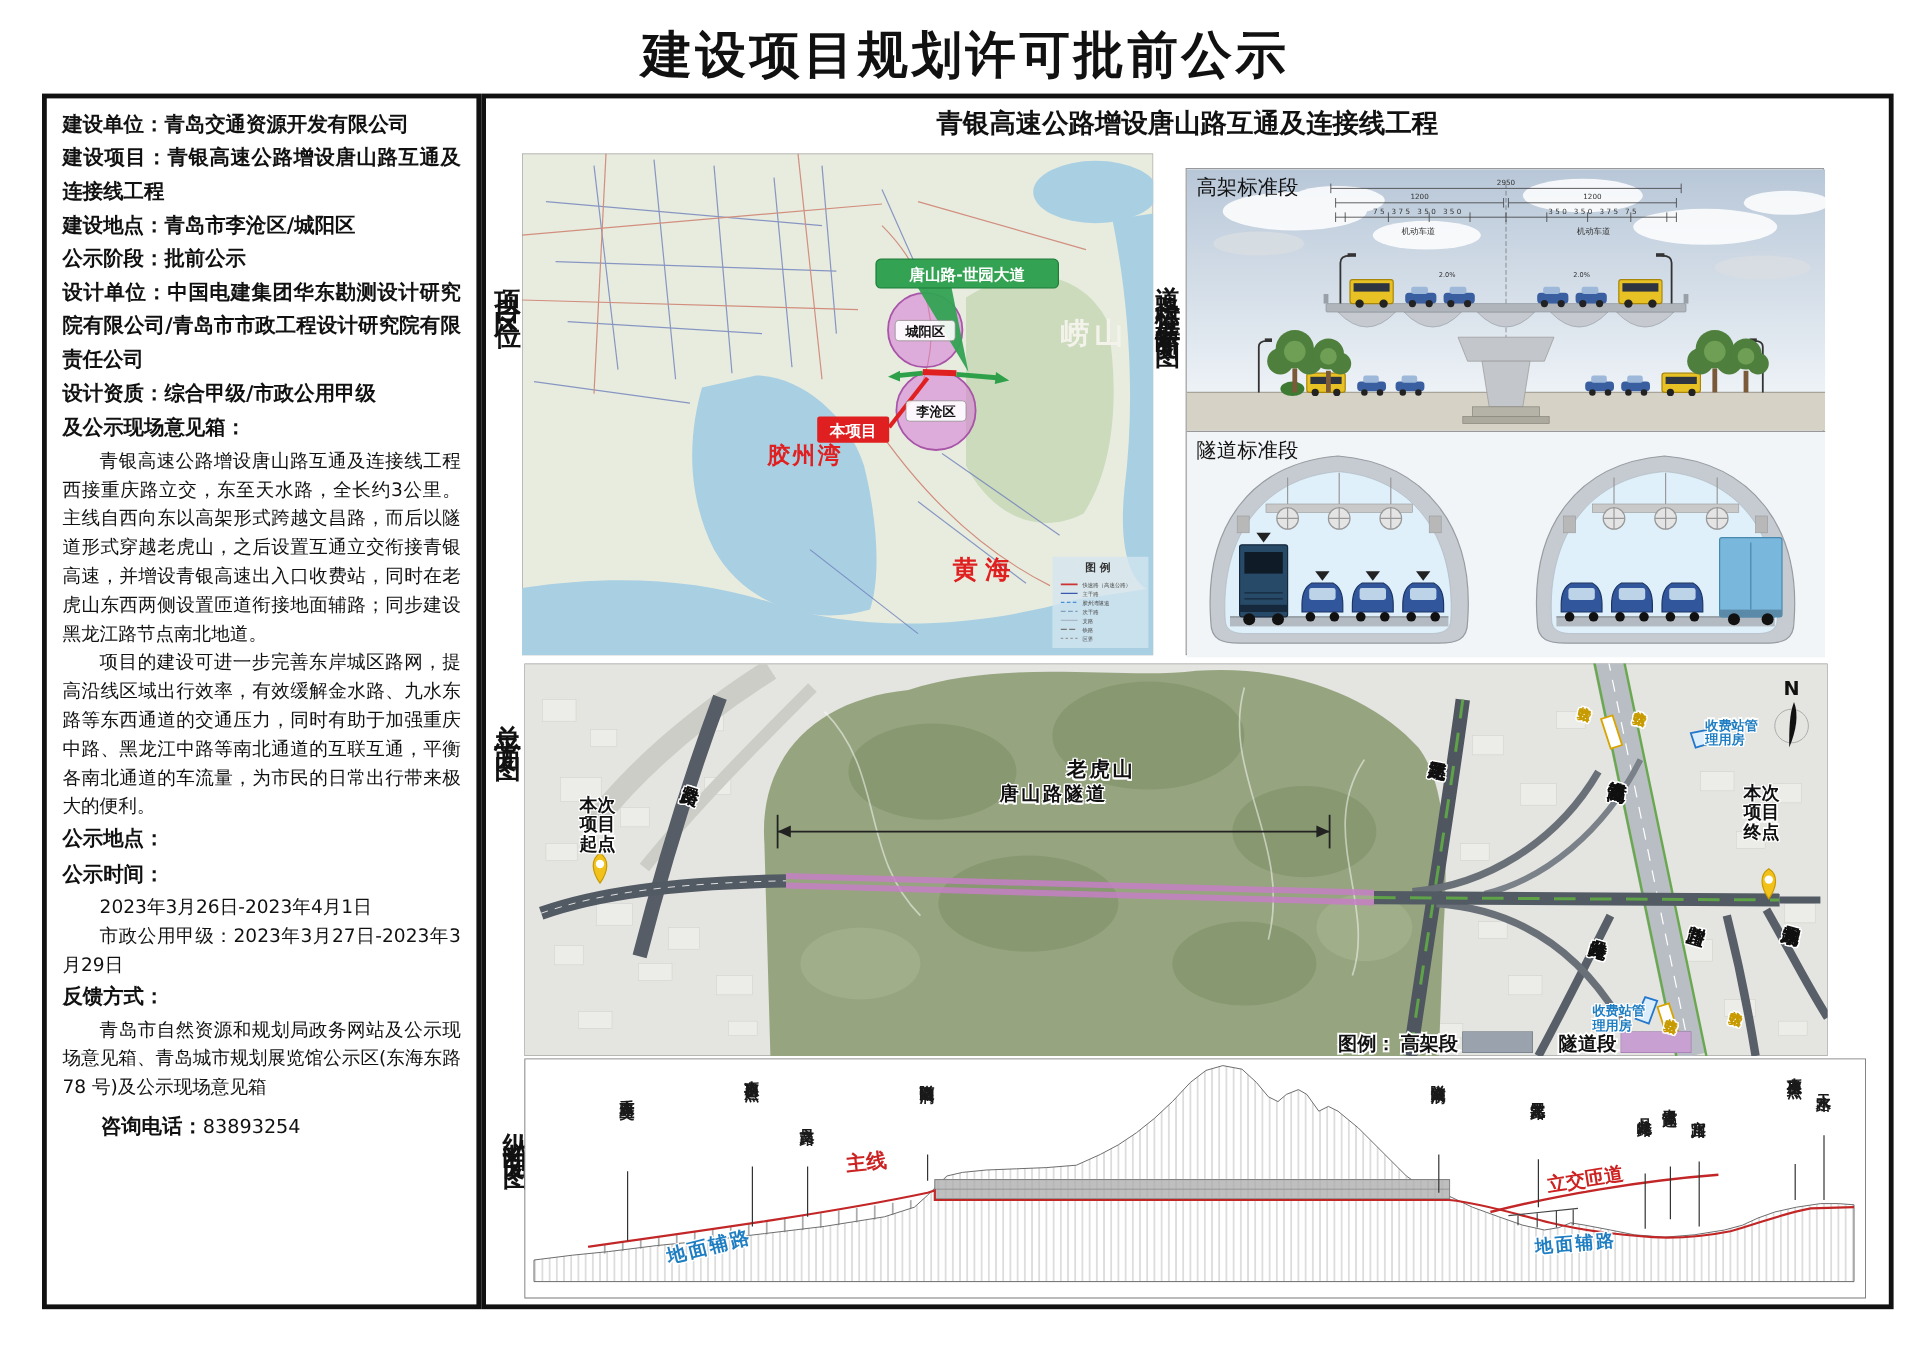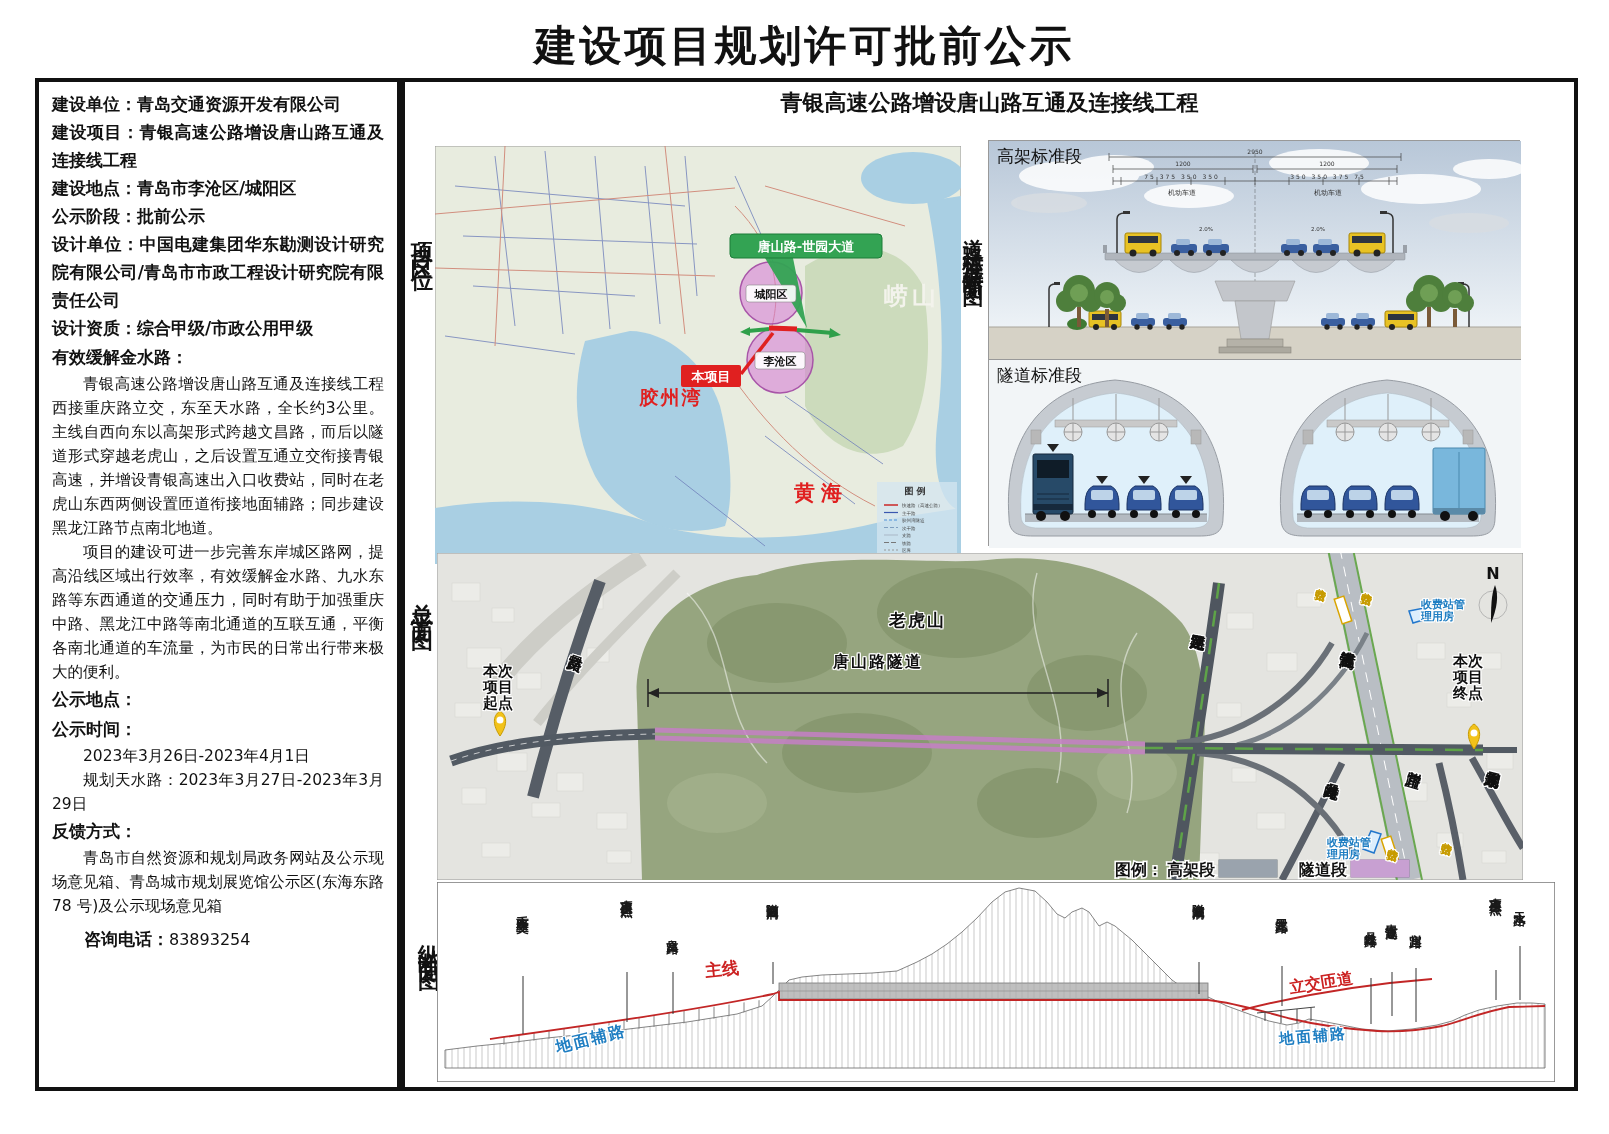--- a/index.html
+++ b/index.html
@@ -41,41 +41,41 @@
 
   <div class="title">建设项目规划许可批前公示</div>
 
   <div class="info">
     <div class="f-row"><span>建设单位：</span><span>青岛交通资源开发有限公司</span></div>
     <div class="f-row"><span>建设项目：</span><span>青银高速公路增设唐山路互通及连接线工程</span></div>
     <div class="f-row"><span>建设地点：</span><span>青岛市李沧区/城阳区</span></div>
     <div class="f-row"><span>公示阶段：</span><span>批前公示</span></div>
     <div class="f-row"><span>设计单位：</span><span>中国电建集团华东勘测设计研究院有限公司/青岛市市政工程设计研究院有限责任公司</span></div>
     <div class="f-row"><span>设计资质：</span><span>综合甲级/市政公用甲级</span></div>
-    <div class="hd">有效缓解金水路：</div>
+    <div class="hd">及公示现场意见箱：</div>
     <div class="para">青银高速公路增设唐山路互通及连接线工程西接重庆路立交，东至天水路，全长约3公里。主线自西向东以高架形式跨越文昌路，而后以隧道形式穿越老虎山，之后设置互通立交衔接青银高速，并增设青银高速出入口收费站，同时在老虎山东西两侧设置匝道衔接地面辅路；同步建设黑龙江路节点南北地道。</div>
     <div class="para">项目的建设可进一步完善东岸城区路网，提高沿线区域出行效率，有效缓解金水路、九水东路等东西通道的交通压力，同时有助于加强重庆中路、黑龙江中路等南北通道的互联互通，平衡各南北通道的车流量，为市民的日常出行带来极大的便利。</div>
     <div class="hd">公示地点：</div>
     <div class="hd">公示时间：</div>
     <div class="para">2023年3月26日-2023年4月1日</div>
-    <div class="para">规划天水路：2023年3月27日-2023年3月29日</div>
+    <div class="para">市政公用甲级：2023年3月27日-2023年3月29日</div>
     <div class="hd">反馈方式：</div>
     <div class="para">青岛市自然资源和规划局政务网站及公示现场意见箱、青岛城市规划展览馆公示区(东海东路 78 号)及公示现场意见箱</div>
     <div class="phone"><b>咨询电话：</b><span>83893254</span></div>
   </div>
 
   <div class="right">
     <div class="rhead">青银高速公路增设唐山路互通及连接线工程</div>
 
     <div class="vlabel" style="left:2px;top:142px;">项目区位</div>
     <div class="vlabel" style="left:554px;top:140px;letter-spacing:7px;font-size:21px;">道路标准横断面图</div>
     <div class="vlabel" style="left:2px;top:504px;">总平面图</div>
     <div class="vlabel" style="left:9px;top:844px;">纵断面图</div>
 
-    <div class="panelbox" style="left:30px;top:46px;width:526px;height:418px;margin-top:18px;">
+    <div class="panelbox" style="left:30px;top:46px;width:526px;height:418px;">
       <svg width="526" height="418" viewBox="0 0 526 418">
         <rect x="0" y="0" width="526" height="418" fill="#e8ecdf" stroke="#999"></rect>
         <g>
           <path d="M150,195 C140,230 135,280 160,330 C185,375 240,395 290,380 C300,350 295,300 285,260 C270,215 230,185 195,185 Z" fill="#a9cfe3"></path>
           <path d="M0,362 C80,350 150,355 210,375 C280,400 380,395 460,372 L526,362 L526,418 L0,418 Z" fill="#a9cfe3"></path>
           <path d="M492,55 C505,120 512,200 502,280 C497,330 507,360 526,365 L526,50 Z" fill="#a9cfe3"></path>
           <ellipse cx="478" cy="32" rx="52" ry="26" fill="#a9cfe3"></ellipse>
         </g>
         <path d="M370,120 C420,88 468,100 488,140 C498,200 494,260 468,300 C430,320 390,300 370,260 Z" fill="#ccdbbc"></path>
         <g stroke-width="1" fill="none" opacity="0.8">
@@ -551,21 +551,21 @@
           <text x="862" y="322">隧道段</text>
           <rect x="914" y="307" width="58" height="17" fill="#c8a0d2" stroke="#9a72a8" stroke-width="1"></rect>
         </g>
       </svg>
       <div class="sp-label halo" style="left:46px;top:110px;font-size:15px;">
         <div>本次</div>
           <div>项目</div>
           <div>起点</div>
       </div>
       <div class="sp-label halo vtext" style="left:136px;top:92px;font-size:15px;transform:rotate(18deg);">文昌路</div>
-      <div class="sp-label halo" style="left:452px;top:58px;font-size:17px;letter-spacing:2px;">老虎山</div>
+      <div class="sp-label halo" style="left:452px;top:80px;font-size:17px;letter-spacing:2px;">老虎山</div>
       <div class="sp-label halo" style="left:396px;top:100px;font-size:16px;letter-spacing:2px;">唐山路隧道</div>
       <div class="sp-label halo vtext" style="left:756px;top:70px;font-size:15px;transform:rotate(10deg);">黑龙江路</div>
       <div class="sp-label halo vtext" style="left:906px;top:86px;font-size:16px;transform:rotate(10deg);">青银高速</div>
       <div class="sp-label halo vtext yellab" style="left:880px;top:28px;font-size:11px;transform:rotate(14deg);">收费站</div>
       <div class="sp-label halo vtext yellab" style="left:926px;top:32px;font-size:11px;transform:rotate(14deg);">收费站</div>
       <div class="sp-label halo vtext yellab" style="left:952px;top:288px;font-size:11px;transform:rotate(14deg);">收费站</div>
       <div class="sp-label halo vtext yellab" style="left:1006px;top:282px;font-size:11px;transform:rotate(14deg);">收费站</div>
       <div class="sp-label halo bluelab" style="left:984px;top:46px;font-size:11px;">
         <div>收费站管</div>
           <div>理用房</div>

